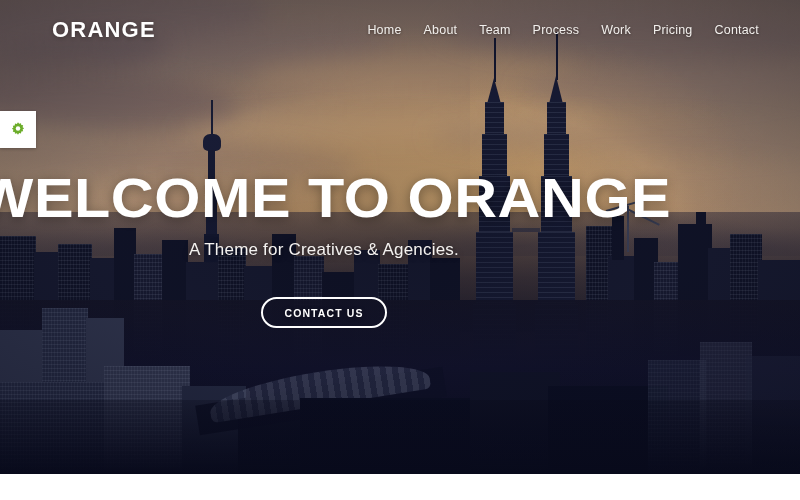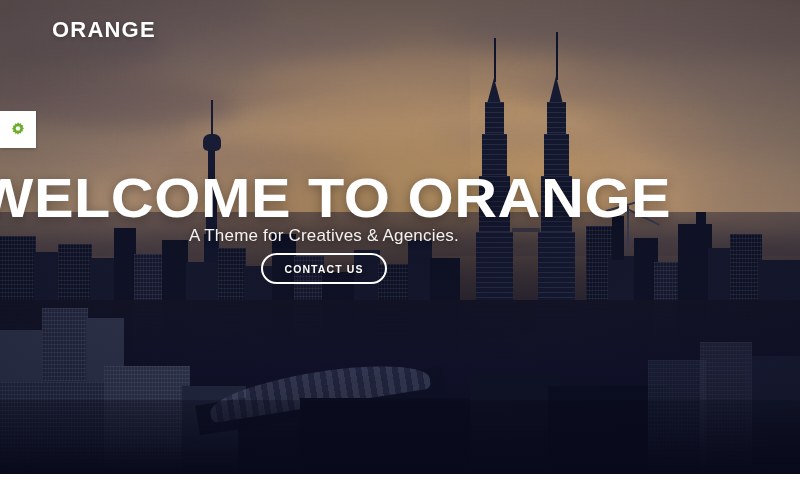--- a/index.html
+++ b/index.html
@@ -168,26 +168,27 @@
     margin-top:166px;
     color:#ffffff;
     font-family:"Liberation Sans", sans-serif;
     font-size:56px; font-weight:bold; line-height:1;
     letter-spacing:0.5px;
     transform:scaleX(1.06);
     text-shadow:0 2px 10px rgba(0,0,0,.35);
     white-space:nowrap; user-select:none;
   }
   #hero-sub {
+    margin-top:14px;
     color:#f4f2f0; font-size:17px; font-weight:400;
     letter-spacing:.2px;
     text-shadow:0 1px 6px rgba(0,0,0,.50);
     white-space:nowrap; user-select:none;
   }
-  #cta-wrap { margin-top:7px; pointer-events:auto; }
+  #cta-wrap { margin-top:37px; pointer-events:auto; }
   #cta-button {
     display:inline-flex; align-items:center; justify-content:center;
     min-width:104px; height:31px; padding:0 21px;
     border:2px solid #ffffff; border-radius:18px;
     background:transparent; color:#ffffff;
     font-family:"Liberation Sans", sans-serif;
     font-size:10.5px; font-weight:bold; letter-spacing:1.1px;
     cursor:pointer; white-space:nowrap;
     text-shadow:0 1px 4px rgba(0,0,0,.45);
   }
@@ -320,20 +321,29 @@
     <div class="bld ll" style="left:700px; top:342px; width:52px;  height:138px; opacity:.5;"></div>
     <div class="win" style="left:700px; top:342px; width:52px;  height:138px; opacity:.5;"></div>
     <div class="bld l" style="left:746px; top:356px; width:58px;  height:124px; opacity:.45;"></div>
 
     <div class="city-bottom-fade"></div>
     <div class="vignette"></div>
   </div>
 
   <div id="header">
     <div id="logo">ORANGE</div>
+    <nav id="nav">
+      <a href="#">Home</a>
+      <a href="#">About</a>
+      <a href="#">Team</a>
+      <a href="#">Process</a>
+      <a href="#">Work</a>
+      <a href="#">Pricing</a>
+      <a href="#">Contact</a>
+    </nav>
   </div>
 
   <div id="gear-badge">
     <svg width="18" height="18" viewBox="0 0 24 24" aria-hidden="true">
       <path fill="#6cad2a" d="M12 1.6l1.55 2.0 2.45-.72.36 2.52 2.52.36-.72 2.45 2.0 1.55-2.0 1.55.72 2.45-2.52.36-.36 2.52-2.45-.72L12 18.4l-1.55-2.0-2.45.72-.36-2.52-2.52-.36.72-2.45L3.84 10.2l2.0-1.55-.72-2.45 2.52-.36.36-2.52 2.45.72z"></path>
       <circle cx="12" cy="10" r="3.0" fill="#ffffff"></circle>
     </svg>
   </div>
 
   <div id="hero-content">

